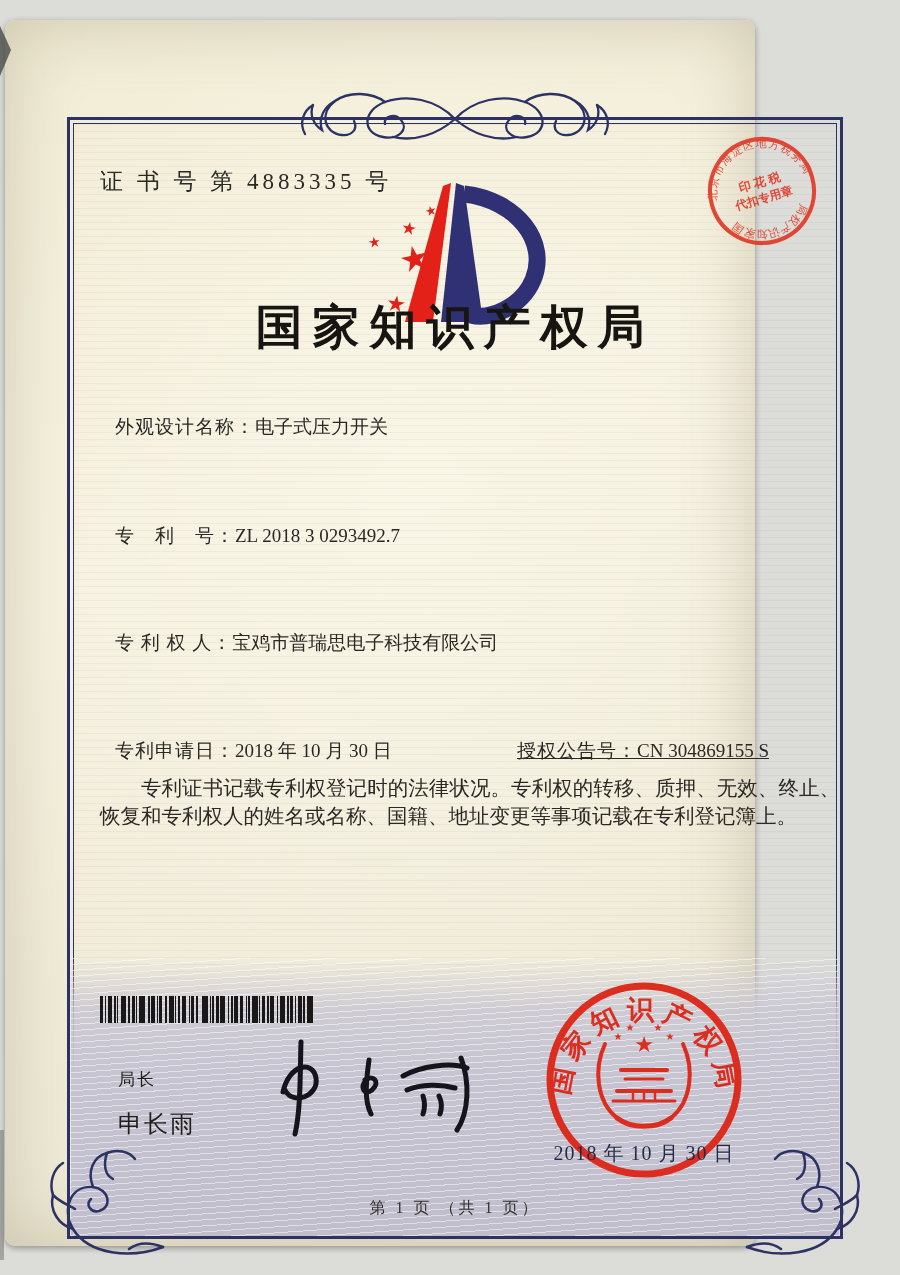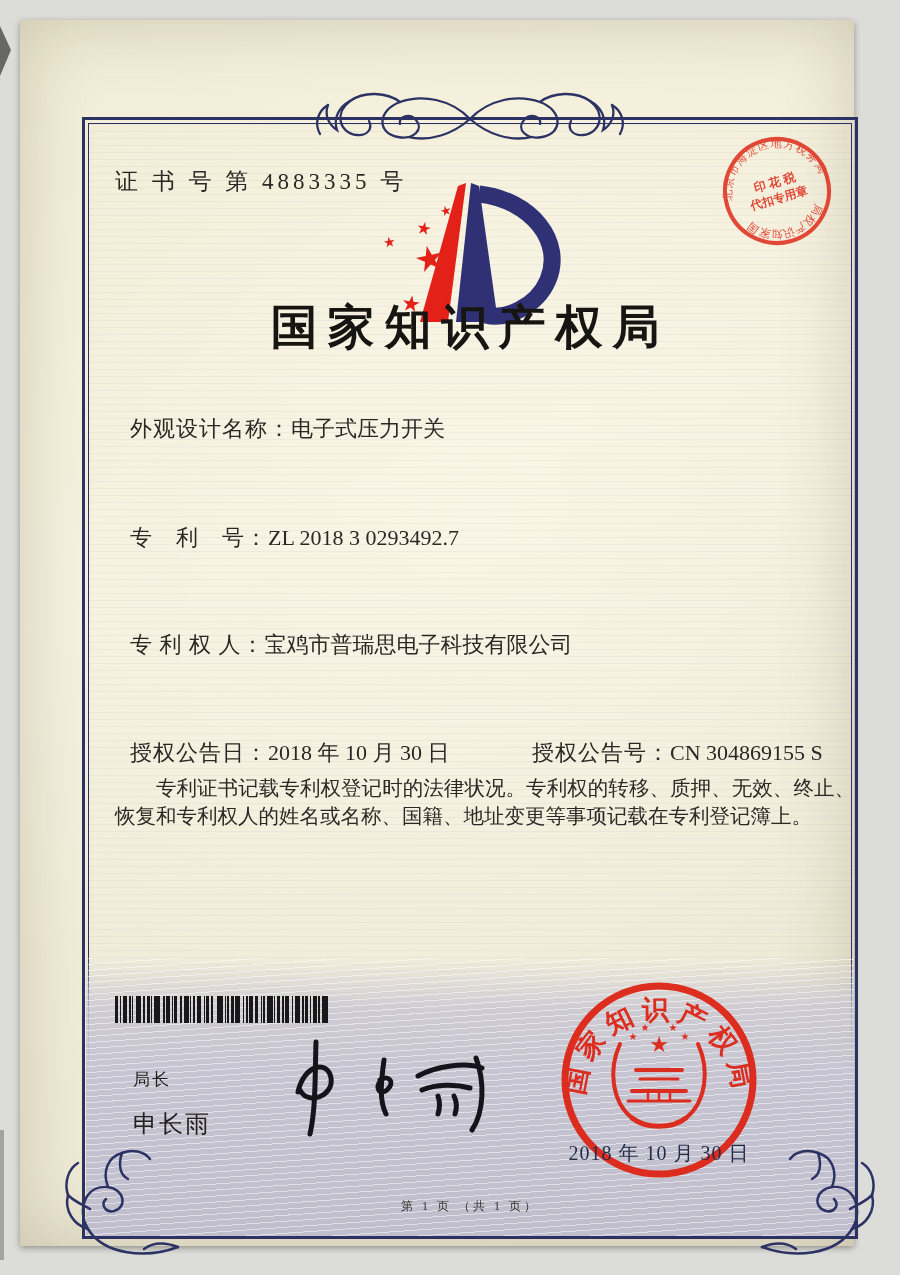--- a/index.html
+++ b/index.html
@@ -2,26 +2,26 @@
 <html style="--red: #df2b1a; --navy: #2c3263; --band: #c8c6d2; --ink: #24221f; --cream: #f3eeda; --logo-red: #e32119; --logo-navy: #2f3174; --date-ink: #1b2342;"><head>
 <meta charset="utf-8">
 <style>
   :root{
     --red:#df2b1a; --navy:#2c3263; --ink:#24221f; --band:#c8c6d2;
     --cream:#f3eeda; --logo-red:#e32119; --logo-navy:#2f3174; --date-ink:#1b2342;
   }
   *{margin:0;padding:0;box-sizing:border-box;}
   html,body{width:900px;height:1275px;overflow:hidden;}
   body{background:#dcdcd8;font-family:"Liberation Serif","DejaVu Serif",serif;color:var(--ink);}
-  .page{position:absolute;left:5px;top:20px;width:834px;height:1226px;
+  .page{position:absolute;left:5px;top:20px;width:750px;height:1226px;
     background:
       radial-gradient(120% 90% at 55% 40%, rgba(255,252,240,.5), rgba(0,0,0,0) 60%),
       linear-gradient(160deg,#f1ecd4 0%, #f5f0dd 40%, #efead6 75%, #e9e4cf 100%);
     box-shadow:inset 0 0 70px rgba(110,100,75,.28), 0 2px 6px rgba(0,0,0,.35);
-    border-radius:3px;margin-left:15px;}
+    border-radius:10px;}
   .scan-wedge{position:absolute;left:0;top:26px;width:0;height:0;
     border-top:24px solid transparent;border-bottom:26px solid transparent;border-left:11px solid #4a4a48;opacity:.8;}
   .scan-strip{position:absolute;left:0;top:1130px;width:4px;height:130px;background:#6a6a66;opacity:.5;}
 
   .frame{position:absolute;left:62px;top:97px;width:776px;height:1122px;border:3.5px solid var(--navy);}
   .frame-inner{position:absolute;left:3px;top:3px;right:3px;bottom:3px;border:1.5px solid var(--navy);
     background:repeating-linear-gradient(to bottom, rgba(150,148,175,.10) 0 1px, rgba(0,0,0,0) 1px 7px);}
   .band{position:absolute;left:66px;top:938px;width:768px;height:278px;
     background:linear-gradient(to bottom, rgba(200,198,210,0) 0, rgba(200,198,210,.85) 52px, #c6c4d1 120px, #c0becc 100%);}
   .band::after{content:"";position:absolute;inset:0;
@@ -31,39 +31,39 @@
   .title{position:absolute;left:62px;top:276px;width:776px;text-align:center;
     font-size:47px;font-weight:700;letter-spacing:10px;color:#171512;}
 
   .ornament-top{position:absolute;left:283px;top:70px;width:334px;height:58px;}
   .flourish{position:absolute;width:132px;height:116px;}
   .flourish.bl{left:38px;top:1128px;}
   .flourish.br{left:730px;top:1128px;transform:scaleX(-1);}
 
   .stamp-top{position:absolute;left:688px;top:102px;width:138px;height:138px;transform:rotate(-16deg);opacity:.92;}
   .logo{position:absolute;left:330px;top:148px;width:240px;height:170px;}
-  .field-row{position:absolute;left:110px;font-size:22px;color:#2a2825;white-space:nowrap;}
+  .field-row{position:absolute;left:110px;font-size:19px;color:#2a2825;white-space:nowrap;}
   .field-row .lbl{letter-spacing:1px;}
-  .grant-no{position:absolute;left:402px;top:0;white-space:nowrap;}
+  .grant-no{position:absolute;left:402px;top:0;white-space:nowrap;text-decoration:underline;}
 
   .paras{position:absolute;left:95px;top:754px;width:740px;font-size:20.5px;line-height:28px;
     text-align:justify;color:#2b2925;}
   .paras p{text-indent:2em;}
 
   .barcode{position:absolute;left:95px;top:976px;width:250px;height:27px;display:flex;align-items:stretch;overflow:hidden;}
   .barcode .bar{background:#181818;flex:0 0 auto;}
 
   .issuer-role{position:absolute;left:113px;top:1048px;font-size:17px;letter-spacing:2px;color:#22201d;}
   .issuer-name{position:absolute;left:113px;top:1088px;font-size:24px;letter-spacing:2px;color:#22201d;}
   .signature{position:absolute;left:248px;top:1014px;width:250px;height:110px;}
 
   .stamp-bottom{position:absolute;left:528px;top:952px;width:222px;height:222px;opacity:.95;}
 
   .footer{position:absolute;left:62px;top:1178px;width:776px;text-align:center;
-    font-size:12px;letter-spacing:3px;color:#33312e;}
+    font-size:16px;letter-spacing:3px;color:#33312e;}
 </style>
 </head>
 <body>
 
 <div class="page">
 
   <div class="frame">
     <div class="frame-inner"></div>
   </div>
   <div class="band"></div>
@@ -149,21 +149,21 @@
   <div class="field-row" style="top:394px">
     <span class="lbl">外观设计名称：</span><span>电子式压力开关</span>
   </div>
   <div class="field-row" style="top:503px">
     <span class="lbl">专　利　号：</span><span>ZL 2018 3 0293492.7</span>
   </div>
   <div class="field-row" style="top:610px">
     <span class="lbl">专 利 权 人：</span><span>宝鸡市普瑞思电子科技有限公司</span>
   </div>
   <div class="field-row" style="top:718px">
-    <span class="lbl">授权公告日：</span><span>2018 年 10 月 30 日</span>
+    <span class="lbl">专利申请日：</span><span>2018 年 10 月 30 日</span>
     <span class="grant-no"><span class="lbl">授权公告号：</span><span>CN 304869155 S</span></span>
   </div>
 
   <div class="paras">
     <p>专利证书记载专利权登记时的法律状况。专利权的转移、质押、无效、终止、恢复和专利权人的姓名或名称、国籍、地址变更等事项记载在专利登记簿上。</p>
   </div>
 
   <div class="barcode">
       <div class="bar" style="width: 3px; margin-right: 2px;"></div>
       <div class="bar" style="width: 1px; margin-right: 2px;"></div>

